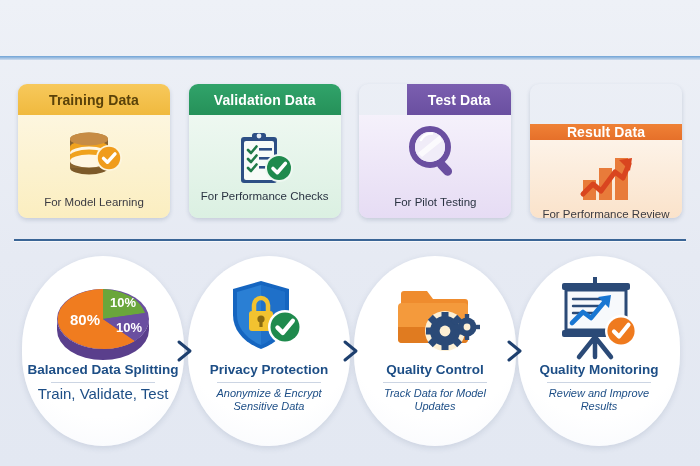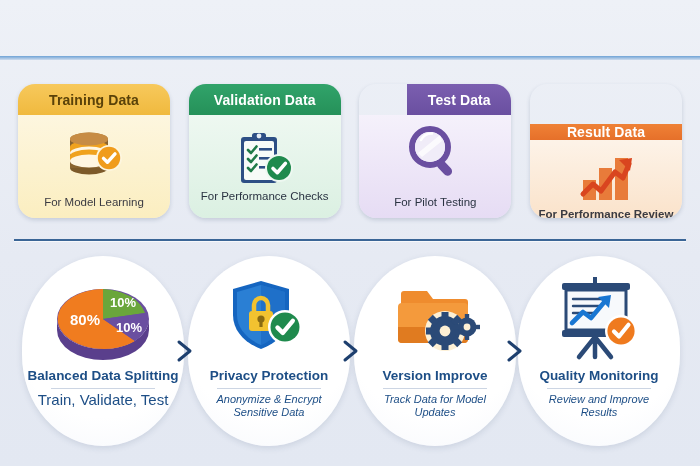--- a/index.html
+++ b/index.html
@@ -32,21 +32,21 @@
   }
   .title .b{font-weight:bold;}
   .title .l{font-weight:normal;}
 
   
   .cards{
     position:absolute;left:0;top:84px;width:700px;height:136px;
     display:flex;justify-content:space-between;padding:0 18px;box-sizing:border-box;
   }
   .card{
-    width:152px;height:134px;border-radius:17px;overflow:hidden;
+    width:152px;height:134px;border-radius:9px;overflow:hidden;
     box-shadow:0 2px 4px rgba(40,60,100,.18);
     display:flex;flex-direction:column;position:relative;
   }
   .card-head{
     height:31px;display:flex;align-items:center;justify-content:center;
     font-size:14px;font-weight:bold;letter-spacing:.1px;
   }
   .card-body{
     flex:1;display:flex;flex-direction:column;align-items:center;justify-content:space-between;
     padding:6px 4px 8px;
@@ -55,21 +55,21 @@
   .card-caption{font-size:11.5px;color:#3b3b42;padding-bottom:2px;}
 
   
   .c-train .card-head{background:linear-gradient(180deg,#f7c95c 0%,#f0b93e 100%);color:#5a4209;}
   .c-train .card-body{background:linear-gradient(180deg,#fdf6df 0%,#fbeec0 100%);}
   .c-valid .card-head{background:linear-gradient(180deg,#31a36a 0%,#259159 100%);color:#ffffff;}
   .c-valid .card-body{background:linear-gradient(180deg,#eef8f1 0%,#dbf0e2 100%);justify-content:center;}
   .c-test  .card-head{background:linear-gradient(180deg,#7b5fb0 0%,#6a4fa0 100%);color:#ffffff;margin-left:48px;}
   .c-test  .card-body{background:linear-gradient(180deg,#f5f1fb 0%,#e6dcf4 100%);}
   .c-result .card-head{background:linear-gradient(180deg,#ef8136 0%,#e6702a 100%);color:#ffffff;margin-top:40px;}
-  .c-result .card-body{background:linear-gradient(180deg,#fdf3e8 0%,#fae0c6 100%);font-weight:bold;}
+  .c-result .card-body{background:linear-gradient(180deg,#fdf3e8 0%,#fae0c6 100%);}
   .c-valid .card-caption,.c-test .card-caption{color:#2a3342;}
 
   
   .divider{
     position:absolute;left:14px;top:239px;width:672px;height:2px;
     background:#1d4e86;opacity:.85;
   }
   .divider:after{
     content:"";position:absolute;left:0;top:2px;width:672px;height:1px;background:rgba(255,255,255,.8);
   }
@@ -84,21 +84,21 @@
     box-shadow:0 2px 6px rgba(40,60,100,.13);
     display:flex;flex-direction:column;align-items:center;
     padding-top:18px;box-sizing:border-box;
   }
   .step-1{left:22px;}
   .step-2{left:188px;}
   .step-3{left:354px;}
   .step-4{left:518px;}
   .step-icon{height:88px;display:flex;align-items:center;justify-content:center;}
   .step-title{
-    font-size:13.5px;font-weight:bold;color:#1d4e86;margin-top:6px;white-space:nowrap;
+    font-size:13.5px;font-weight:bold;color:#1d4e86;margin-top:0;white-space:nowrap;
   }
   .step-rule{width:104px;height:1px;background:#ccd5e3;margin:5px 0 4px;}
   .step-sub{
     font-size:11px;color:#1d4e86;text-align:center;line-height:13px;font-style:italic;
     max-width:132px;
   }
   .step-1 .step-sub{font-style:normal;font-size:15px;}
 
   
   .chev{
@@ -267,21 +267,21 @@
           <g fill="#2b4a77">
             <circle cx="80" cy="52" r="9.5"></circle>
             <rect x="77.8" y="39" width="4.4" height="6"></rect>
             <rect x="77.8" y="59" width="4.4" height="6"></rect>
             <rect x="67" y="49.8" width="6" height="4.4"></rect>
             <rect x="87" y="49.8" width="6" height="4.4"></rect>
           </g>
           <circle cx="80" cy="52" r="3.4" fill="#fdf0d5"></circle>
         </svg>
       </div>
-      <div class="step-title">Version Improve</div>
+      <div class="step-title">Quality Control</div>
       <div class="step-rule"></div>
       <div class="step-sub">Track Data for Model Updates</div>
     </div>
 
     <div class="step step-4">
       <div class="step-icon">
         <svg width="100" height="86" viewBox="0 0 100 86">
           <rect x="44" y="2" width="4" height="7" fill="#2b4a77"></rect>
           <rect x="13" y="8" width="68" height="7" rx="2" fill="#2b4a77"></rect>
           <rect x="17" y="15" width="60" height="40" fill="#f7f9fc" stroke="#2b4a77" stroke-width="3"></rect>

